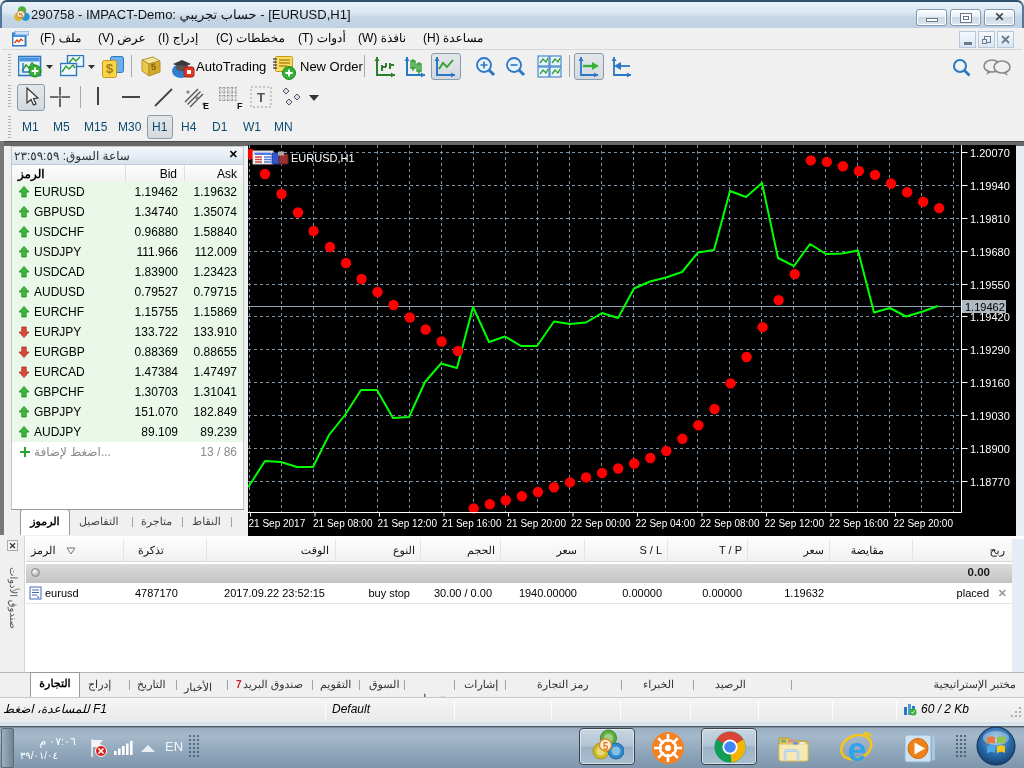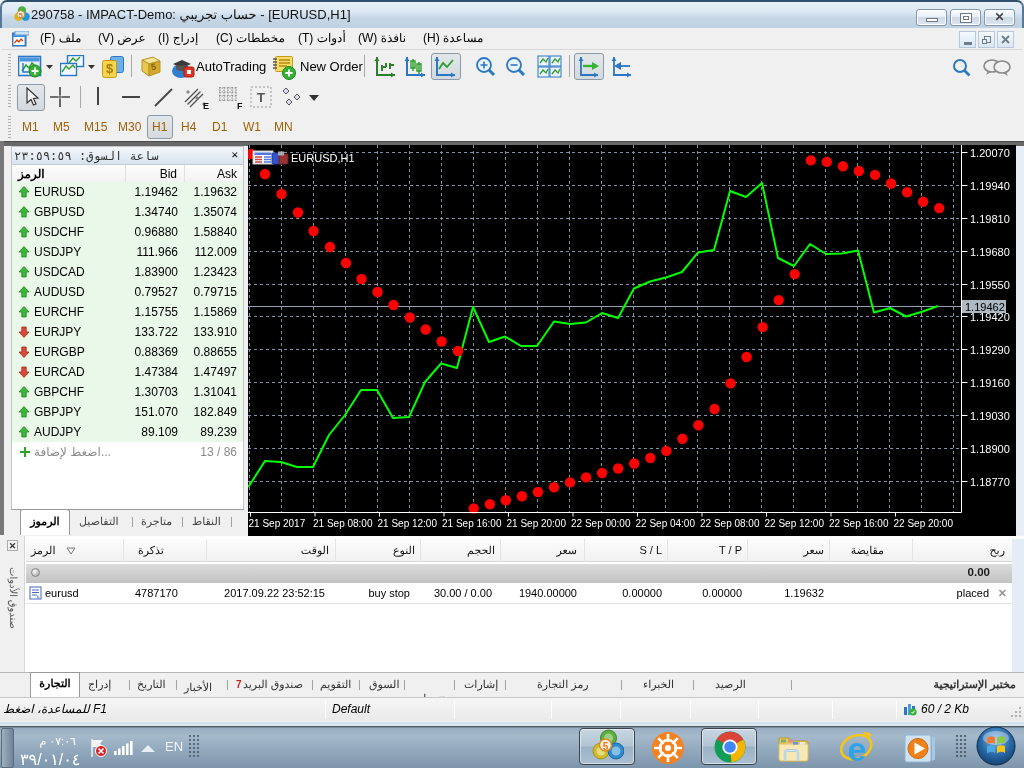--- a/index.html
+++ b/index.html
@@ -21,29 +21,29 @@
   .mdibtn { position:absolute; top:2px; width:17px; height:17px; border:1px solid #b8c8da;
     background:linear-gradient(#f4f9fd,#d9e7f3); color:#55697e; font-size:10px; text-align:center; line-height:15px;}
   
   #toolbar1 { left:2px; top:50px; width:1020px; height:31px; background:#f0f0f0; }
   #toolbar2 { left:2px; top:81px; width:1020px; height:31px; background:#f0f0f0; }
   #tfbar    { left:2px; top:112px; width:1020px; height:29px; background:#f0f0f0; }
   .grip { position:absolute; width:3px; background-image:repeating-linear-gradient(#b0b0b0 0 1px, #f0f0f0 1px 3px); }
   .tbsep { position:absolute; width:1px; background:#a8a8a8; }
   .tbtext { position:absolute; font-size:13px; color:#000; }
   .pressed { border:1px solid #8a9aa8; border-radius:3px; background:linear-gradient(#e3e7ea,#d3d9de); }
-  .tfbtn { position:absolute; font-size:12px; color:#a16207; }
+  .tfbtn { position:absolute; font-size:12px; color:#0c4a6e; }
   
   #mdi-top { left:0; top:141px; width:1024px; height:5px; background:#686868; border-top:1px solid #4a4a4a;}
   #mdi-left { left:0; top:141px; width:4px; height:394px; background:#787878; }
   
   #mw { left:11px; top:146px; width:233px; height:389px; background:#fff; border:1px solid #c5c5c5; }
   #mw-cap { position:absolute; left:0; top:0; width:231px; height:18px;
      background:linear-gradient(#f4f7fa,#d7e3ee); border-bottom:1px solid #c0ccd8;
-     font-size:12px; color:#333;font-family:Liberation Mono, monospace; }
+     font-size:12px; color:#333; }
   #mw-head { position:absolute; left:0; top:18px; width:231px; height:19px;
      background:linear-gradient(#fdfdfd,#f2f2f2); border-bottom:1px solid #e0e0e0; font-size:12px; color:#000;}
   .mwrow { position:absolute; left:12px; width:231px; height:20px; background:#e9f8e9; font-size:12px; color:#000; }
   .mwsym { position:absolute; left:22px; top:3px; }
   .mwbid { position:absolute; right:65px; top:3px; }
   .mwask { position:absolute; right:6px; top:3px; }
   .upar, .dnar { position:absolute; left:6px; top:4px; width:12px; height:12px; }
   #mw-tabs { position:absolute; left:11px; top:509px; width:233px; height:26px; background:#f0f0f0; border-top:1px solid #9a9a9a; font-size:11px; color:#444;}
   #chart-right-strip { left:1016px; top:146px; width:8px; height:389px; background:#e8eef5; }
   
@@ -569,21 +569,21 @@
   <span style="position:absolute;left:413px;top:19px">تنبيهات</span>
     <span style="position:absolute;left:453px;top:5px;color:#999">|</span>
   <span style="position:absolute;left:464px;top:5px">إشارات</span>
     <span style="position:absolute;left:504px;top:5px;color:#999">|</span>
   <span style="position:absolute;left:537px;top:5px">رمز التجارة</span>
     <span style="position:absolute;left:620px;top:5px;color:#999">|</span>
   <span style="position:absolute;left:643px;top:5px">الخبراء</span>
     <span style="position:absolute;left:692px;top:5px;color:#999">|</span>
   <span style="position:absolute;left:715px;top:5px">الرصيد</span>
     <span style="position:absolute;left:790px;top:5px;color:#999">|</span>
-  <span style="position:absolute;right:8px;top:5px;font-weight:bold">مختبر الإستراتيجية</span>
+  <span style="position:absolute;right:8px;top:5px;font-weight:normal">مختبر الإستراتيجية</span>
 </div>
 
 <div class="abs" id="statusbar">
   <span style="position:absolute;left:3px;top:4px">للمساعدة، اضغط F1</span>
   <span class="sbsep" style="left:325px"></span>
   <span style="position:absolute;left:332px;top:4px">Default</span>
   <span class="sbsep" style="left:454px"></span>
   <span class="sbsep" style="left:551px"></span>
   <span class="sbsep" style="left:620px"></span>
   <span class="sbsep" style="left:690px"></span>
@@ -606,21 +606,21 @@
     <circle cx="6" cy="6" r="1"></circle>
         <circle cx="6" cy="10" r="1"></circle>
         <circle cx="2" cy="10" r="1"></circle>
       </g>
   </svg>
 </div>
 
 <div class="abs" id="taskbar"></div>
 <div class="abs" style="left:1px;top:728px;width:13px;height:40px;background:linear-gradient(90deg,#9db0c0,#6f8496);border:1px solid #5a6b7a;border-radius:2px"></div>
 <div class="abs" style="left:26px;top:735px;width:50px;height:12px;font-size:11px;color:#fff;text-align:right">٠٧:٠٦ م</div>
-<div class="abs" style="left:20px;top:750px;width:56px;height:12px;font-size:16px;color:#fff;">٣٩/٠١/٠٤</div>
+<div class="abs" style="left:20px;top:750px;width:56px;height:12px;font-size:10px;color:#fff;">٣٩/٠١/٠٤</div>
 <svg class="abs" style="left:89px;top:738px" width="22" height="20" viewBox="0 0 22 20">
   <path d="M3,1 v18" stroke="#eee" stroke-width="1.6"></path>
   <path d="M3,2 L14,2 L11,5.5 L14,9 L3,9 Z" fill="#f4f4f4"></path>
   <circle cx="12" cy="13" r="5.5" fill="#d81f1f" stroke="#fff"></circle>
   <path d="M9.5,10.5 l5,5 M14.5,10.5 l-5,5" stroke="#fff" stroke-width="1.6"></path>
 </svg>
 <svg class="abs" style="left:113px;top:740px" width="20" height="16" viewBox="0 0 20 16">
   <rect x="1" y="11" width="2.6" height="4" fill="#fff"></rect>
     <rect x="5" y="8.5" width="2.6" height="6.5" fill="#fff"></rect>
   <rect x="9" y="6" width="2.6" height="9" fill="#fff"></rect>

